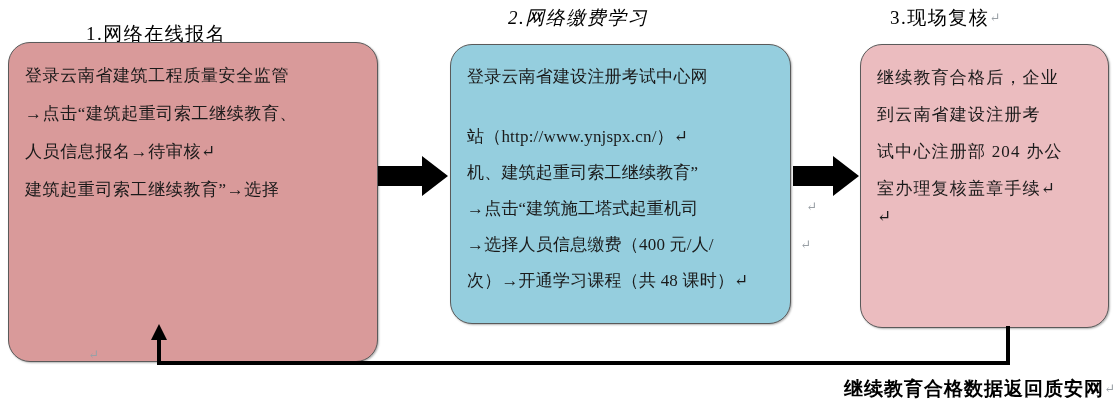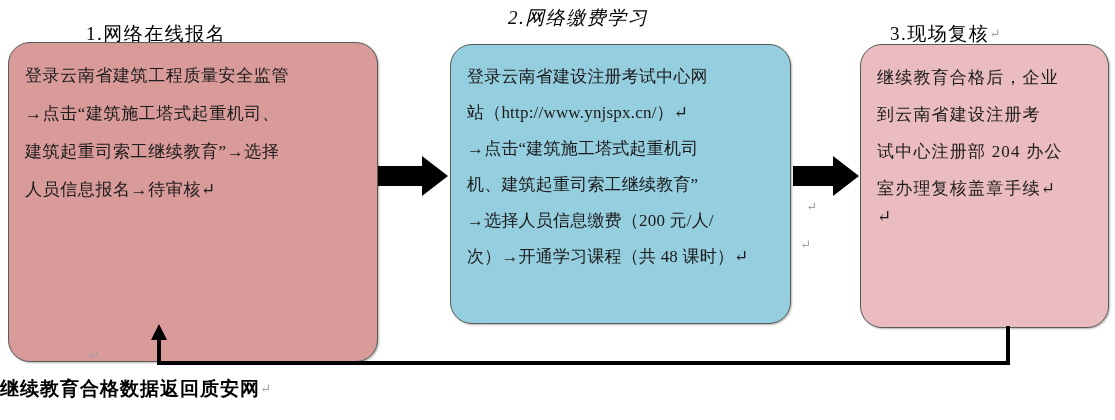--- a/index.html
+++ b/index.html
@@ -75,21 +75,21 @@
     top: 0;
     pointer-events: none;
   }
 
   
   #bottom-caption {
     position: absolute;
     left: 0;
     top: 379px;
     width: 1115px;
-    text-align: left;
+    text-align: right;
     font-family: "Liberation Serif", "DejaVu Serif", serif;
     font-size: 19px;
     font-weight: bold;
     color: #000000;
     letter-spacing: 1px;
     line-height: 1;
   }
 
   
   .stray-mark {
@@ -106,37 +106,37 @@
 <div id="canvas">
 
   <div class="heading" style="left:86px; top:24px;">
     <span>1.网络在线报名</span><span class="pilcrow"></span>
   </div>
 
   <div class="heading" style="left:508px; top:8px;font-style:italic;">
     <span>2.网络缴费学习</span><span class="pilcrow"></span>
   </div>
 
-  <div class="heading" style="left:890px; top:24px;">
+  <div class="heading" style="left:890px; top:8px;">
     <span>3.现场复核</span><span class="pilcrow">↵</span>
   </div>
 
   <div class="box" id="box-1" style="background: rgb(217, 154, 154); border-color: rgb(90, 90, 90);">
     <div class="line">登录云南省建筑工程质量安全监管</div>
-    <div class="line">→点击“建筑施工塔式起重机司、</div>
+    <div class="line">→点击“建筑起重司索工继续教育、</div>
+    <div class="line">人员信息报名→待审核↵</div>
     <div class="line">建筑起重司索工继续教育”→选择</div>
-    <div class="line">人员信息报名→待审核↵</div>
   </div>
 
   <div class="box" id="box-2" style="background: rgb(149, 206, 222); border-color: rgb(90, 90, 90);">
     <div class="line" style="line-height:36px;">登录云南省建设注册考试中心网</div>
-    <div class="line" style="line-height:36px;">站（http://www.ynjspx.cn/）↵</div>
+    <div class="line" style="line-height:36px;margin-top:24px;">站（http://www.ynjspx.cn/）↵</div>
+    <div class="line" style="line-height:36px;">机、建筑起重司索工继续教育”</div>
     <div class="line" style="line-height:36px;">→点击“建筑施工塔式起重机司</div>
-    <div class="line" style="line-height:36px;">机、建筑起重司索工继续教育”</div>
-    <div class="line" style="line-height:36px;">→选择人员信息缴费（200 元/人/</div>
+    <div class="line" style="line-height:36px;">→选择人员信息缴费（400 元/人/</div>
     <div class="line" style="line-height:36px;">次）→开通学习课程（共 48 课时）↵</div>
   </div>
 
   <div class="box" id="box-3" style="background: rgb(235, 188, 191); border-color: rgb(90, 90, 90);">
     <div class="line" style="line-height:37px;">继续教育合格后，企业</div>
     <div class="line" style="line-height:37px;">到云南省建设注册考</div>
     <div class="line" style="line-height:37px;">试中心注册部 204 办公</div>
     <div class="line" style="line-height:37px;">室办理复核盖章手续↵</div>
     <div class="line" style="line-height:20px;">↵</div>
   </div>

